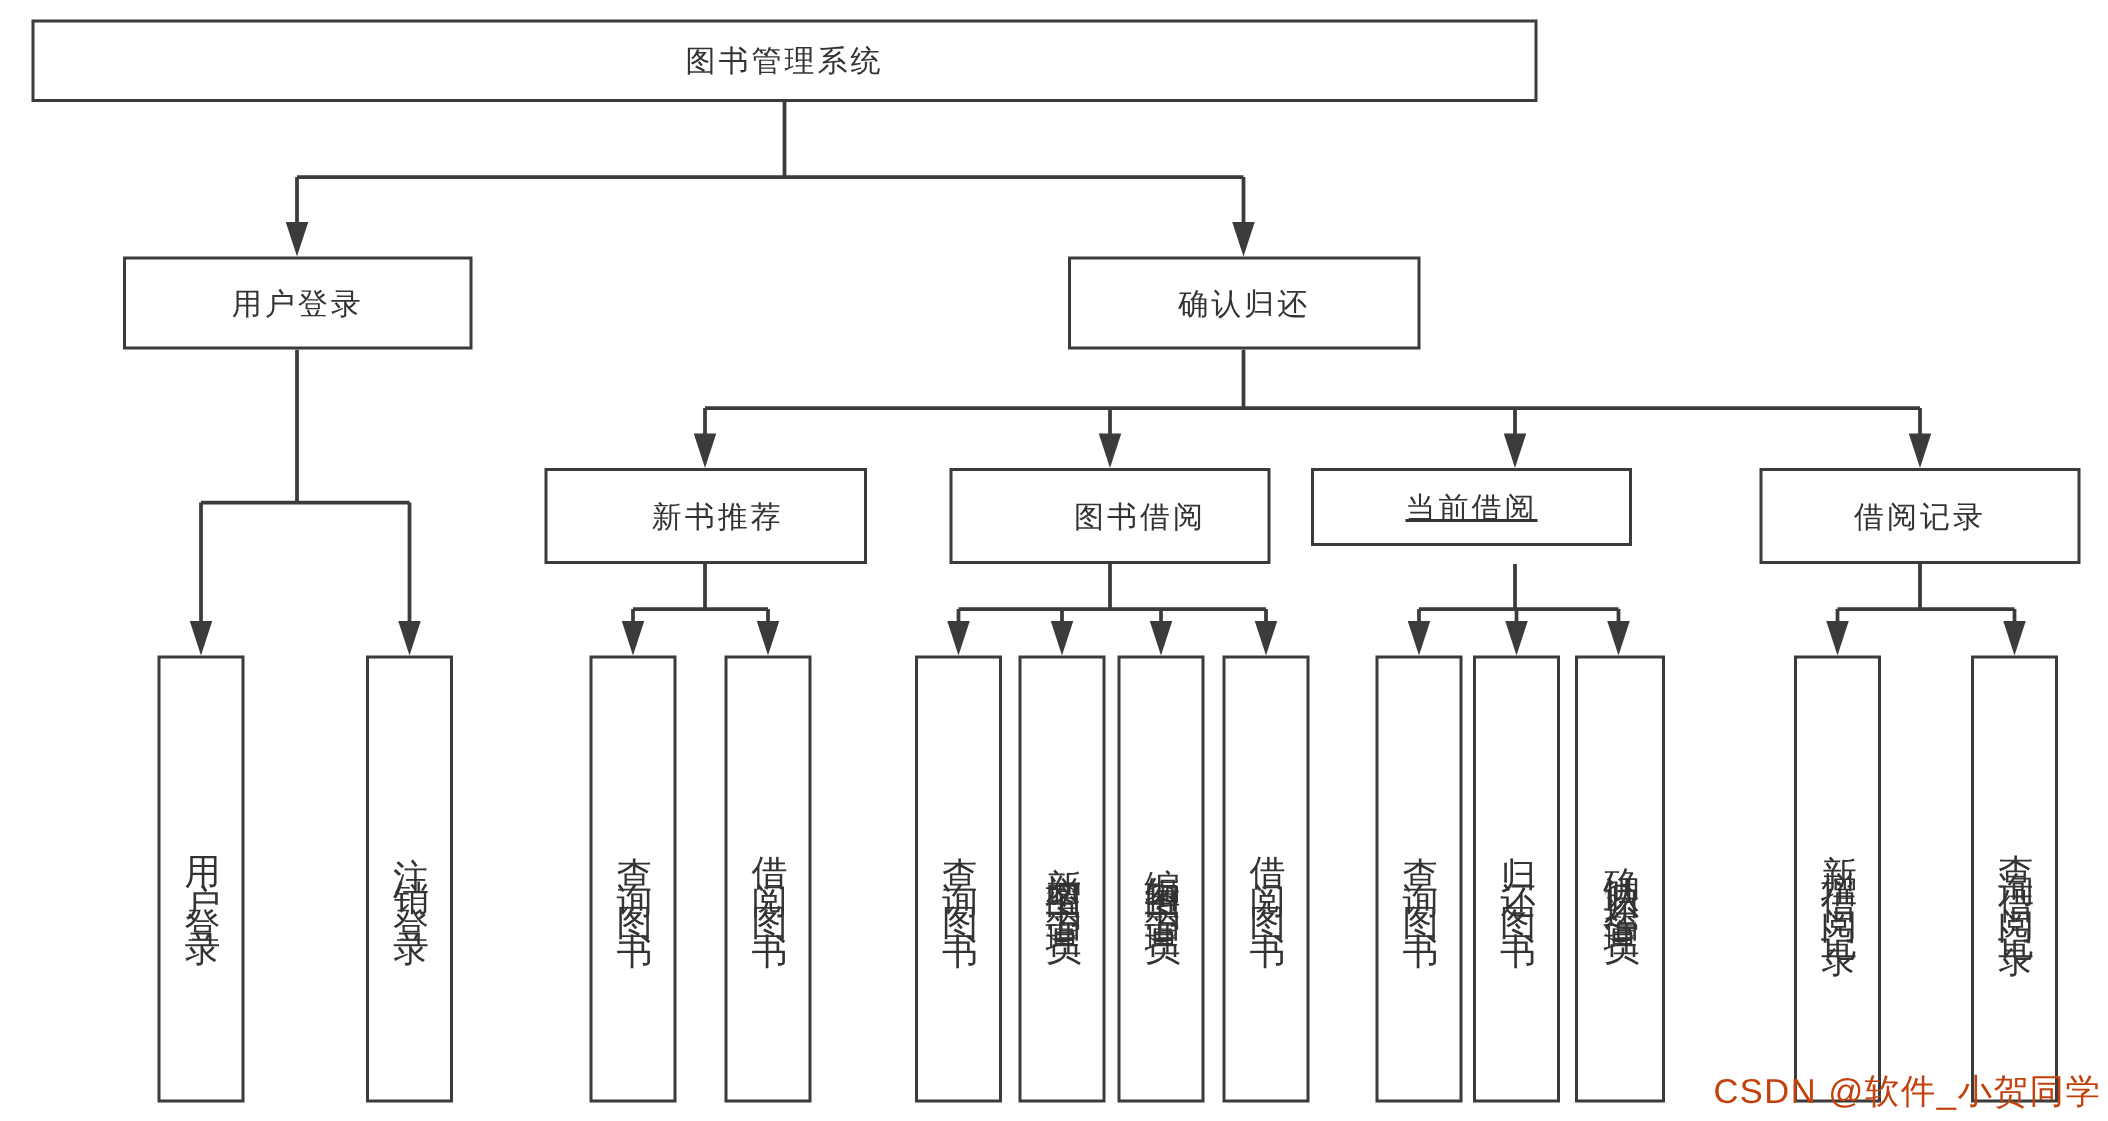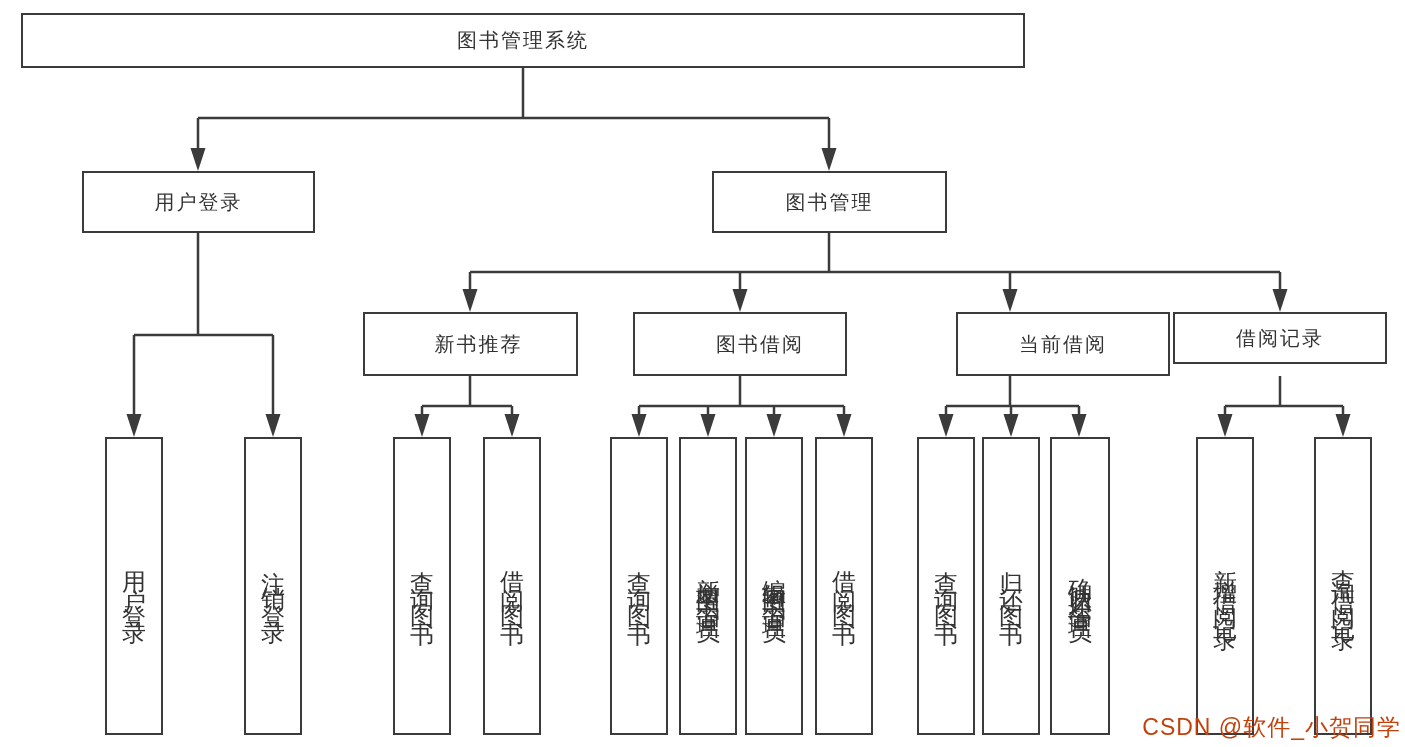--- a/index.html
+++ b/index.html
@@ -107,26 +107,26 @@
       <polygon points="1003.5,414 1018.5,414 1011,437"></polygon>
       <polygon points="1071.5,414 1086.5,414 1079,437"></polygon>
       <polygon points="1217.5,414 1232.5,414 1225,437"></polygon>
       <polygon points="1335.5,414 1350.5,414 1343,437"></polygon>
     </g>
   </svg>
 
   <div class="node" style="left:21px; top:13px; width:1004px; height:55px;">图书管理系统</div>
 
   <div class="node" style="left:82px; top:171px; width:233px; height:62px;">用户登录</div>
-  <div class="node" style="left:712px; top:171px; width:235px; height:62px;">图书管理</div>
+  <div class="node" style="left:712px; top:171px; width:235px; height:62px;">确认归还</div>
 
   <div class="node" style="left:363px; top:312px; width:215px; height:64px;padding-left:16px;">新书推荐</div>
   <div class="node" style="left:633px; top:312px; width:214px; height:64px;padding-left:40px;">图书借阅</div>
-  <div class="node" style="left:956px; top:312px; width:214px; height:64px;">当前借阅</div>
-  <div class="node" style="left:1173px; top:312px; width:214px; height:52px;">借阅记录</div>
+  <div class="node" style="left:874px; top:312px; width:214px; height:52px;text-decoration:underline;">当前借阅</div>
+  <div class="node" style="left:1173px; top:312px; width:214px; height:64px;">借阅记录</div>
 
   <div class="leaf len4" style="left:105px;">
     <span>用户登录</span>
   </div>
   <div class="leaf len4" style="left:244px;">
     <span>注销登录</span>
   </div>
 
   <div class="leaf len4" style="left:393px;">
     <span>查询图书</span>

